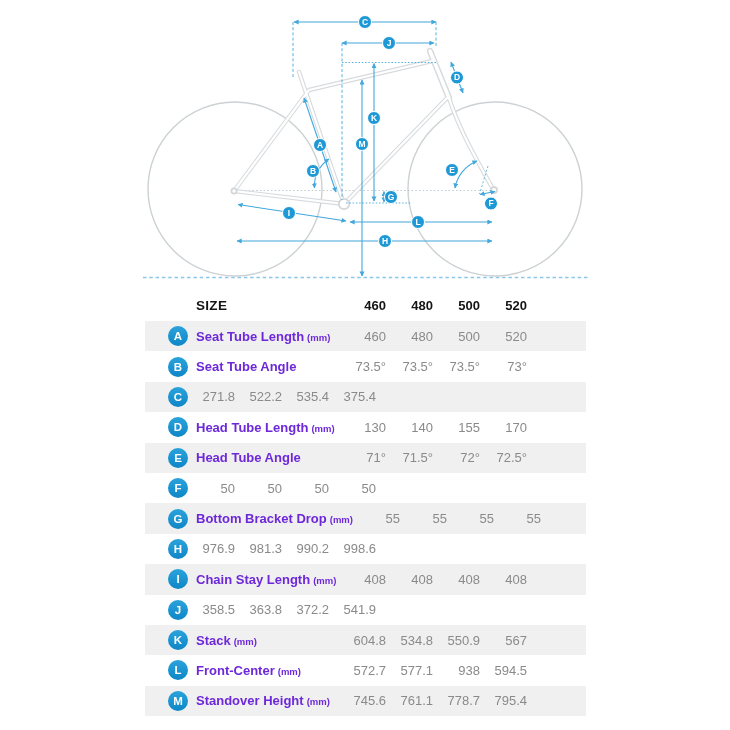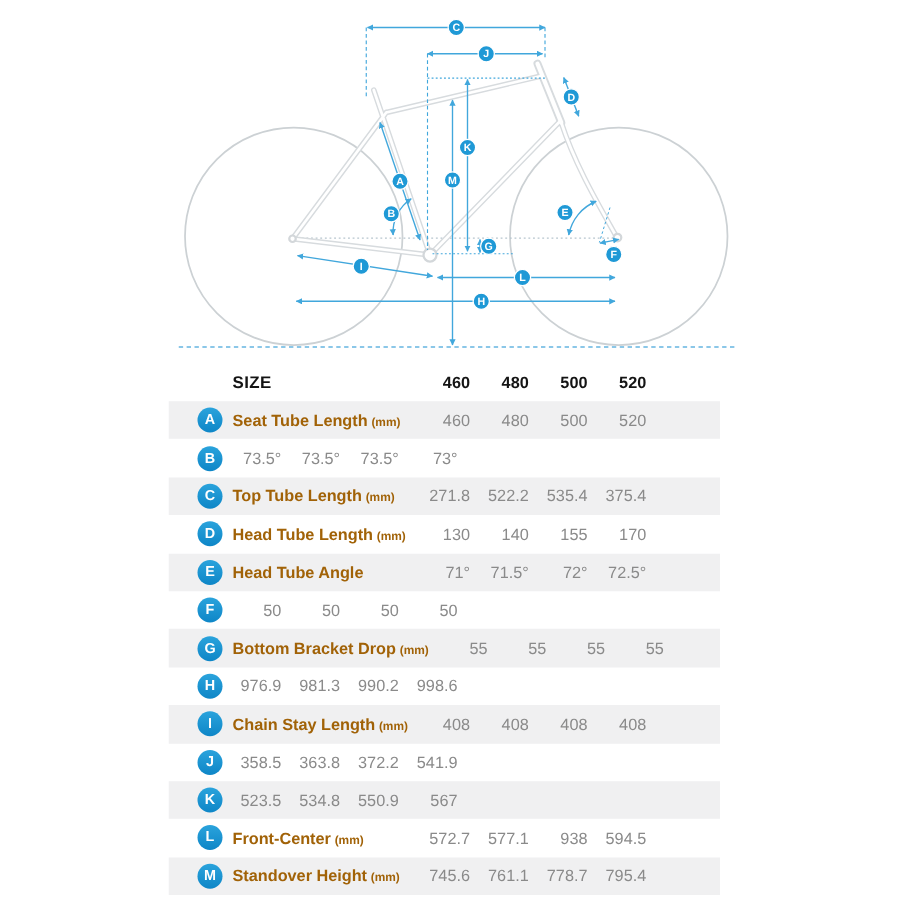--- a/index.html
+++ b/index.html
@@ -16,28 +16,28 @@
   .htubeW{stroke:#fff;stroke-width:3.4;fill:none;stroke-linecap:round;}
   .hub{fill:#fff;stroke:#d3d7da;stroke-width:1.8;}
   .dim{stroke:#41a7dc;stroke-width:1.1;fill:none;marker-start:url(#ar);marker-end:url(#ar);}
   .ext{stroke:#41a7dc;stroke-width:.9;stroke-dasharray:3 2.2;fill:none;}
   .dot{stroke:#41a7dc;stroke-width:.9;stroke-dasharray:1.5 1.8;fill:none;}
   .ext2{stroke:#41a7dc;stroke-width:.8;stroke-dasharray:2 2;fill:none;}
   .mk circle{fill:#1f99d6;stroke:#fff;stroke-width:1;}
   .mk text{fill:#fff;font-size:8.5px;font-weight:bold;text-anchor:middle;font-family:"Liberation Sans",sans-serif;}
 
   
-  .geo{position:absolute;left:135px;top:290px;width:441px;}
+  .geo{position:absolute;left:145px;top:290px;width:441px;}
   .trow{display:flex;align-items:center;height:30.4px;padding-right:59px;box-sizing:border-box;}
   .trow.alt{background:#f0f0f1;}
   .bubble{flex:0 0 20px;width:20px;height:20px;margin-left:23px;border-radius:50%;
           background:linear-gradient(180deg,#2aa3dc,#0e86c7);color:#fff;
           font-size:11.5px;font-weight:700;line-height:20px;text-align:center;}
   .thead .bubble{visibility:hidden;}
-  .lbl{flex:1;margin-left:8px;font-size:13px;font-weight:700;color:#a16207;white-space:nowrap;}
+  .lbl{flex:1;margin-left:8px;font-size:13px;font-weight:700;color:#6d28d9;white-space:nowrap;}
   .unit{font-size:9.5px;margin-left:3px;font-weight:700;}
   .val{flex:0 0 47px;width:47px;text-align:right;font-size:13px;color:#8a8a8a;}
   .thead{height:31px;}
   .thead .lbl{font-size:13.5px;color:#141414;letter-spacing:.3px;}
   .thead .val{color:#141414;font-weight:700;}
 </style>
 </head>
 <body>
 
 <svg class="diagram" width="730" height="290" viewBox="0 0 730 290">
@@ -153,28 +153,28 @@
       <div class="trow alt">
     <span class="bubble">A</span>
     <span class="lbl"><span class="lbl-text">Seat Tube Length</span><span class="unit">(mm)</span></span>
     <span class="val">460</span>
     <span class="val">480</span>
     <span class="val">500</span>
     <span class="val">520</span>
   </div>
       <div class="trow">
     <span class="bubble">B</span>
+    <span class="lbl"><span class="lbl-text">Seat Tube Angle</span><span class="unit"></span></span>
     <span class="val">73.5°</span>
     <span class="val">73.5°</span>
     <span class="val">73.5°</span>
     <span class="val">73°</span>
   </div>
       <div class="trow alt">
     <span class="bubble">C</span>
-    <span class="lbl"><span class="lbl-text">Top Tube Length</span><span class="unit">(mm)</span></span>
     <span class="val">271.8</span>
     <span class="val">522.2</span>
     <span class="val">535.4</span>
     <span class="val">375.4</span>
   </div>
       <div class="trow">
     <span class="bubble">D</span>
     <span class="lbl"><span class="lbl-text">Head Tube Length</span><span class="unit">(mm)</span></span>
     <span class="val">130</span>
     <span class="val">140</span>
@@ -221,21 +221,22 @@
   </div>
       <div class="trow">
     <span class="bubble">J</span>
     <span class="val">358.5</span>
     <span class="val">363.8</span>
     <span class="val">372.2</span>
     <span class="val">541.9</span>
   </div>
       <div class="trow alt">
     <span class="bubble">K</span>
-    <span class="val">523.5</span>
+    <span class="lbl"><span class="lbl-text">Stack</span><span class="unit">(mm)</span></span>
+    <span class="val">604.8</span>
     <span class="val">534.8</span>
     <span class="val">550.9</span>
     <span class="val">567</span>
   </div>
       <div class="trow">
     <span class="bubble">L</span>
     <span class="lbl"><span class="lbl-text">Front-Center</span><span class="unit">(mm)</span></span>
     <span class="val">572.7</span>
     <span class="val">577.1</span>
     <span class="val">938</span>

